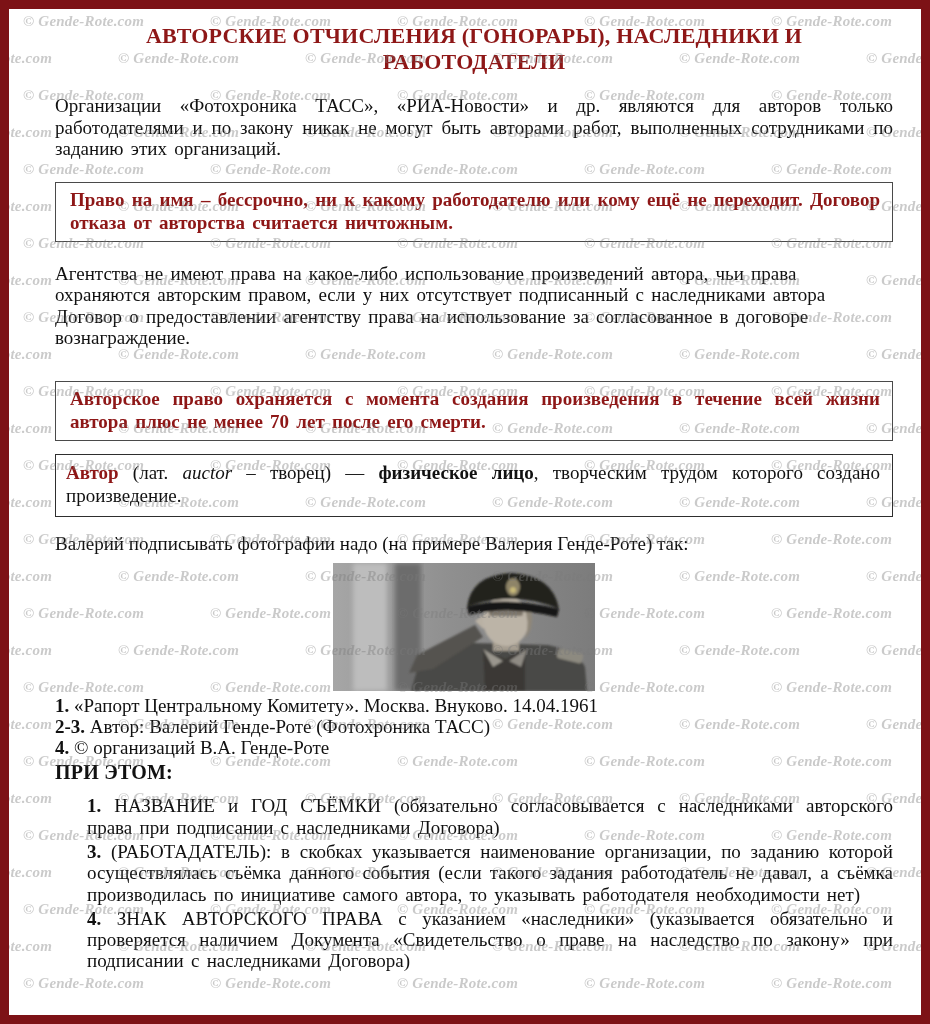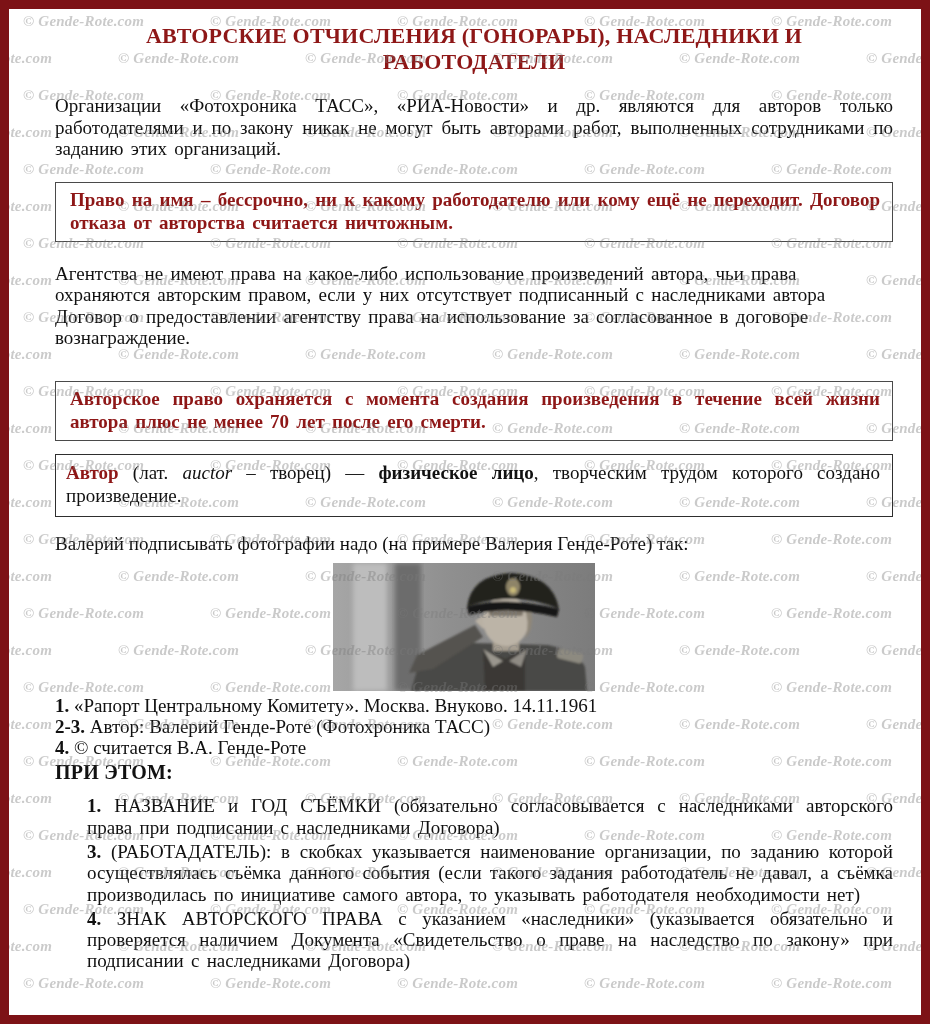--- a/index.html
+++ b/index.html
@@ -121,25 +121,25 @@
 
         <path d="M134,44 Q138,12 178,10 Q220,12 226,46 Q198,34 170,36 Q148,38 134,44 Z" fill="#23221f"></path>
         <path d="M134,44 Q170,32 226,46 L224,54 Q176,42 136,52 Z" fill="#151412"></path>
         <ellipse cx="180" cy="24" rx="7" ry="9" fill="#8e8468"></ellipse>
         <circle cx="180" cy="27" r="3" fill="#c7b878"></circle>
       </g>
     </svg>
 
     <ul class="sig-list">
 
-        <li><span class="num">1.</span><span> «Рапорт Центральному Комитету». Москва. Внуково. 14.11.1961</span></li>
+        <li><span class="num">1.</span><span> «Рапорт Центральному Комитету». Москва. Внуково. 14.04.1961</span></li>
 
         <li><span class="num">2-3.</span><span> Автор: Валерий Генде-Роте (Фотохроника ТАСС)</span></li>
 
-        <li><span class="num">4.</span><span> © считается В.А. Генде-Роте</span></li>
+        <li><span class="num">4.</span><span> © организаций В.А. Генде-Роте</span></li>
       </ul>
 
     <div class="at-heading">ПРИ ЭТОМ:</div>
 
     <div>
 
         <p class="at-item"><span class="num">1.</span><span> НАЗВАНИЕ и ГОД СЪЁМКИ (обязательно согласовывается с наследниками авторского права при подписании с наследниками Договора)</span></p>
 
 
         <p class="at-item"><span class="num">3.</span><span> (РАБОТАДАТЕЛЬ): в скобках указывается наименование организации, по заданию которой осуществлялась съёмка данного события (если такого задания работодатель не давал, а съёмка производилась по инициативе самого автора, то указывать работодателя необходимости нет)</span></p>

